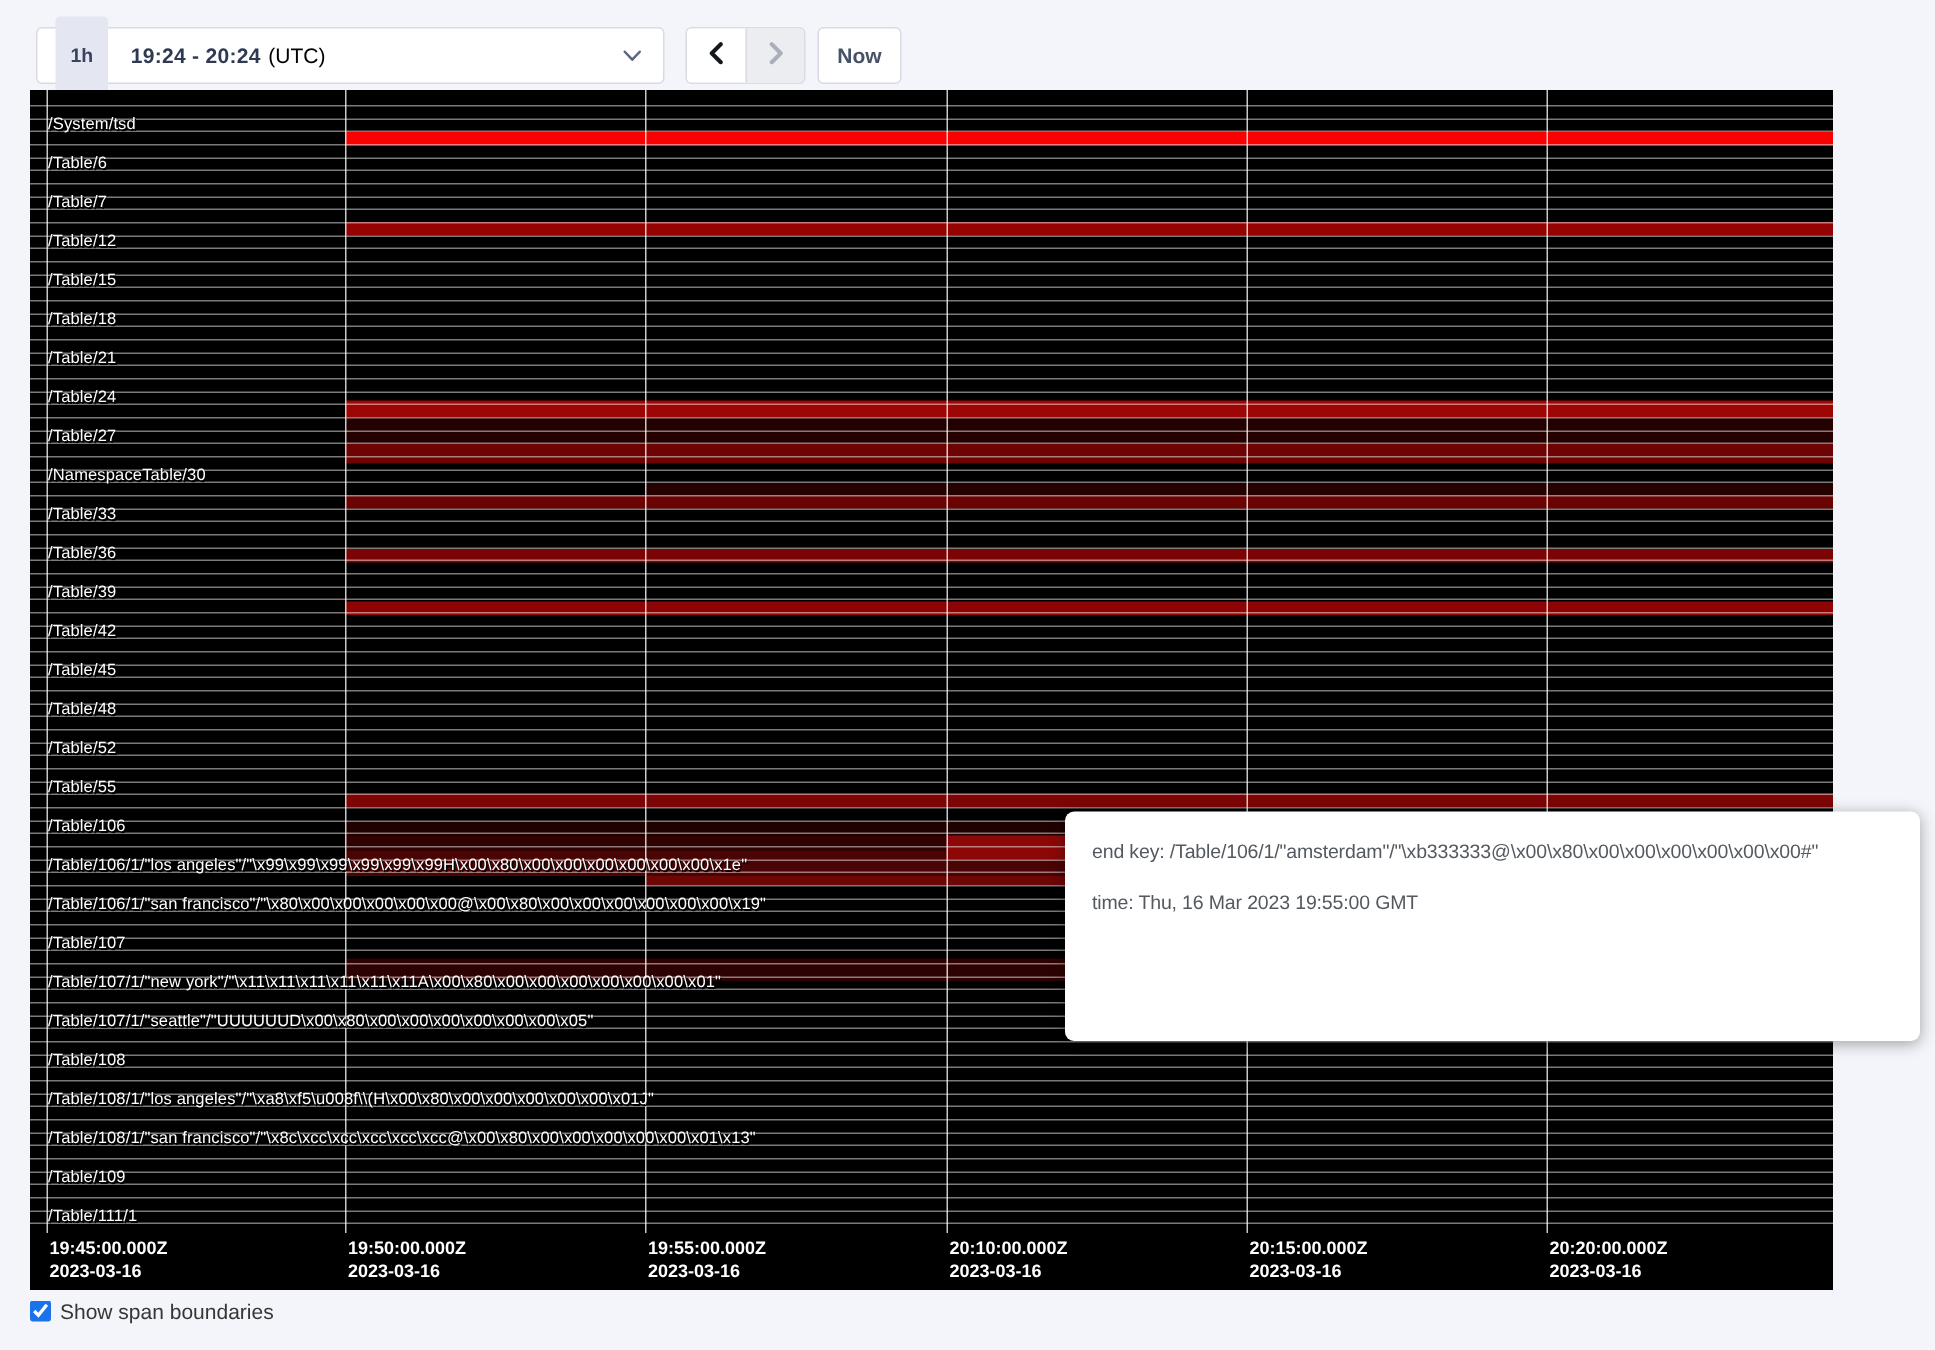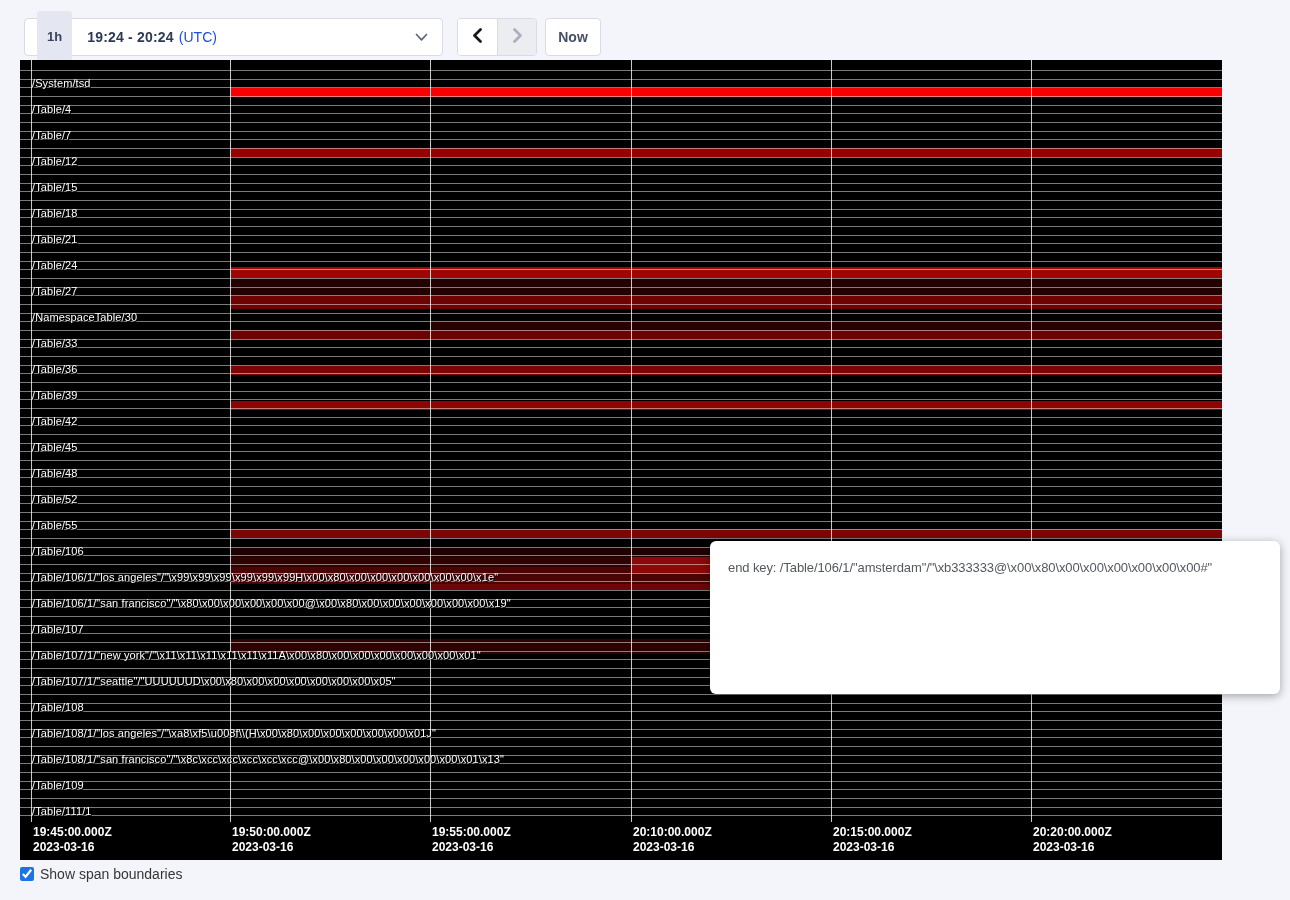--- a/index.html
+++ b/index.html
@@ -12,21 +12,21 @@
   .time-picker{
     position:absolute;left:24px;top:18px;width:419px;height:38px;box-sizing:border-box;
     background:#fff;border:1px solid #d8dbe4;border-radius:4px;
     display:flex;align-items:center;padding:0 14px 0 12px;cursor:pointer;
   }
   .duration-badge{
     background:#e4e7f1;color:#39445e;font-size:13px;font-weight:700;
     padding:19px 10px;border-radius:3px;margin-right:15px;line-height:14px;
   }
   .range-text{font-weight:700;color:#2e3a52;font-size:14px;letter-spacing:.2px;}
-  .range-tz{color:#1d4ed8;font-size:14px;margin-left:5px;}
+  .range-tz{color:#000000;font-size:14px;margin-left:5px;}
   .picker-chev{margin-left:auto;display:flex;align-items:center;}
   .seg{
     position:absolute;left:457px;top:18px;height:38px;box-sizing:border-box;
     display:flex;border:1px solid #d8dbe4;border-radius:4px;overflow:hidden;background:#fff;
   }
   .seg button{
     width:39px;border:none;background:#fff;display:flex;align-items:center;justify-content:center;
     cursor:pointer;padding:0;
   }
   .seg button.disabled{background:#ecedf1;cursor:default;border-left:1px solid #d8dbe4;}
@@ -205,21 +205,21 @@
   <div id="vlines">
       <div class="vline" style="left: 11px;"></div>
       <div class="vline" style="left: 210px;"></div>
       <div class="vline" style="left: 410px;"></div>
       <div class="vline" style="left: 611px;"></div>
       <div class="vline" style="left: 811px;"></div>
       <div class="vline" style="left: 1011px;"></div>
     </div>
   <div id="rowlabels">
       <div class="row-label" style="top: 17px;">/System/tsd</div>
-      <div class="row-label" style="top: 43px;">/Table/4</div>
+      <div class="row-label" style="top: 43px;">/Table/6</div>
       <div class="row-label" style="top: 69px;">/Table/7</div>
       <div class="row-label" style="top: 95px;">/Table/12</div>
       <div class="row-label" style="top: 121px;">/Table/15</div>
       <div class="row-label" style="top: 147px;">/Table/18</div>
       <div class="row-label" style="top: 173px;">/Table/21</div>
       <div class="row-label" style="top: 199px;">/Table/24</div>
       <div class="row-label" style="top: 225px;">/Table/27</div>
       <div class="row-label" style="top: 251px;">/NamespaceTable/30</div>
       <div class="row-label" style="top: 277px;">/Table/33</div>
       <div class="row-label" style="top: 303px;">/Table/36</div>
@@ -264,18 +264,19 @@
       </div>
       <div class="x-tick" style="left: 1013px; top: 765px;">
         <div>20:20:00.000Z</div>
         <div>2023-03-16</div>
       </div>
     </div>
 </div>
 
 <div class="kv-tooltip">
   <div class="tline">end key: /Table/106/1/"amsterdam"/"\xb333333@\x00\x80\x00\x00\x00\x00\x00\x00#"</div>
+  <div class="tline">time: Thu, 16 Mar 2023 19:55:00 GMT</div>
 </div>
 
 <label class="footer-check">
   <input type="checkbox" checked="" style="">
   <span>Show span boundaries</span>
 </label>
 
 </body></html>

